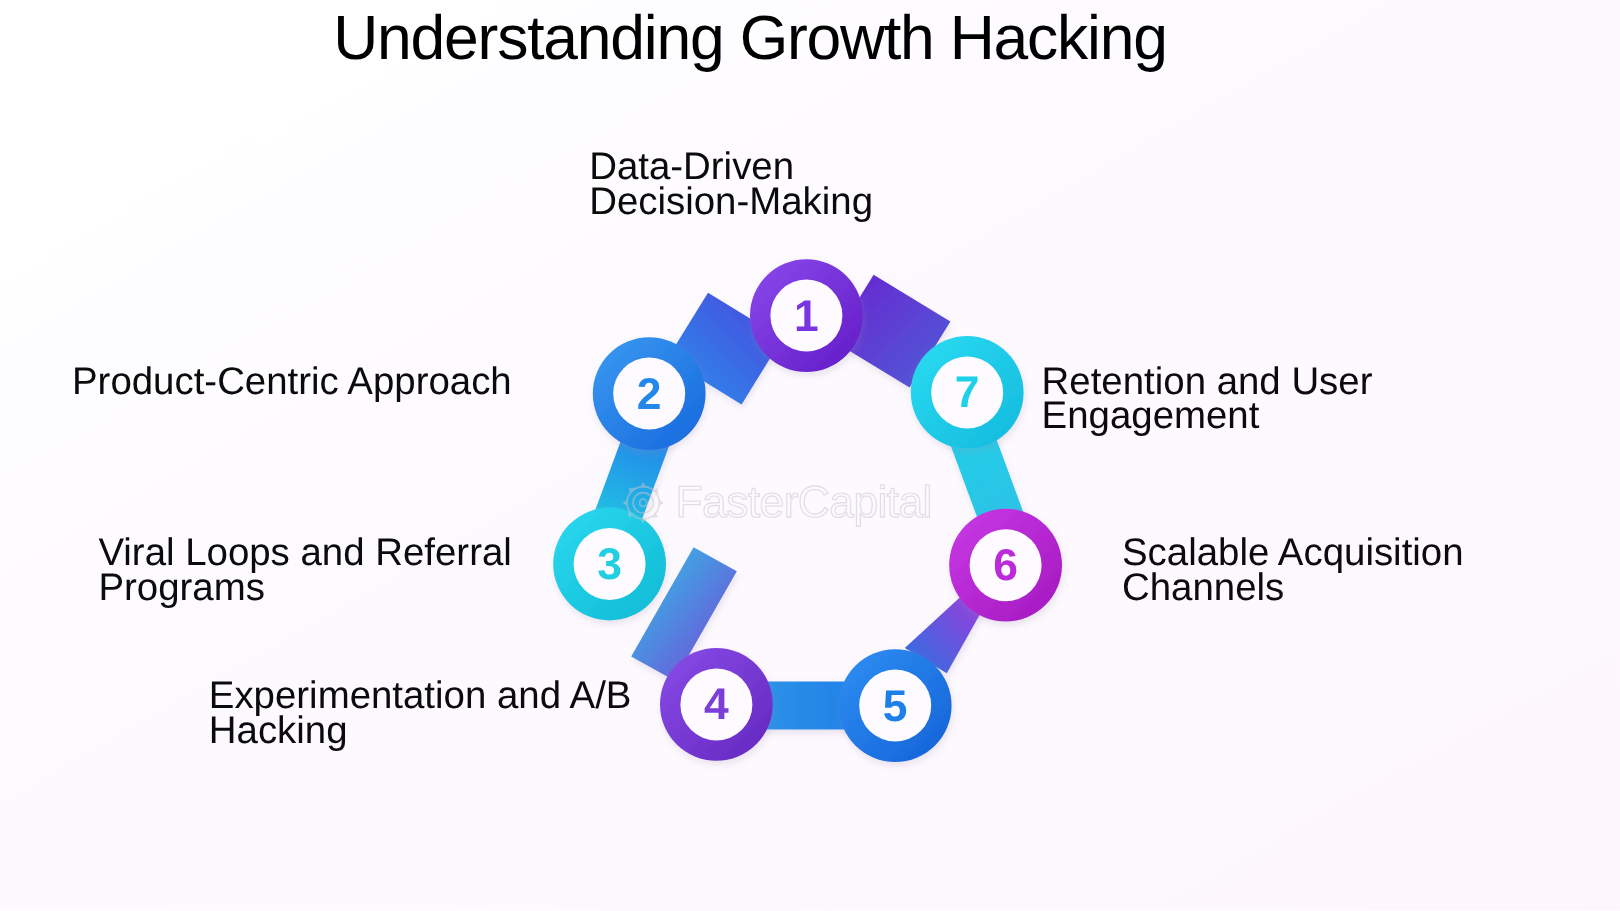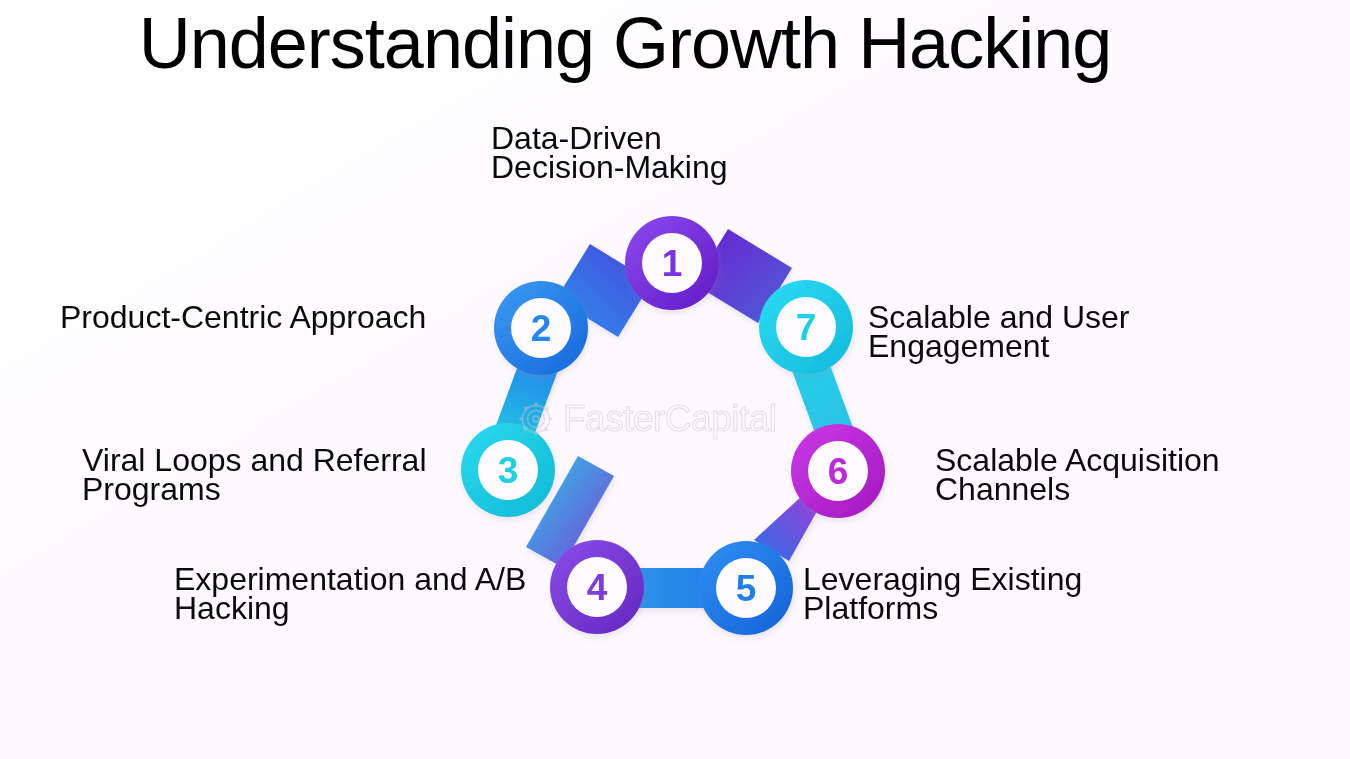--- a/index.html
+++ b/index.html
@@ -14,21 +14,21 @@
     width:1350px; height:759px;
     background:linear-gradient(150deg,#ffffff 0%,#fdfaff 45%,#fdf7fd 100%);
   }
 
   
   #title {
     position:absolute;
     left:0; top:2px;
     width:1250px;
     text-align:center;
-    font-size:72px;
+    font-size:52px;
     font-weight:400;
     letter-spacing:-1px;
     color:#000000;
     white-space:nowrap;
     font-family:"Liberation Sans", sans-serif;
   }
 
   
   #diagram {
     position:absolute;
@@ -225,20 +225,18 @@
     <span class="wm-text">FasterCapital</span>
   </div>
 
   <div class="label left-align" id="label-1">Data-Driven
 Decision-Making</div>
   <div class="label right-align" id="label-2">Product-Centric Approach</div>
   <div class="label left-align" id="label-3">Viral Loops and Referral
 Programs</div>
   <div class="label left-align" id="label-4">Experimentation and A/B
 Hacking</div>
-  <div class="label left-align" id="label-5">Leveraging Existing
-Platforms</div>
   <div class="label left-align" id="label-6">Scalable Acquisition
 Channels</div>
-  <div class="label left-align" id="label-7">Scalable and User
+  <div class="label left-align" id="label-7">Retention and User
 Engagement</div>
 
 </div>
 
 </body></html>

